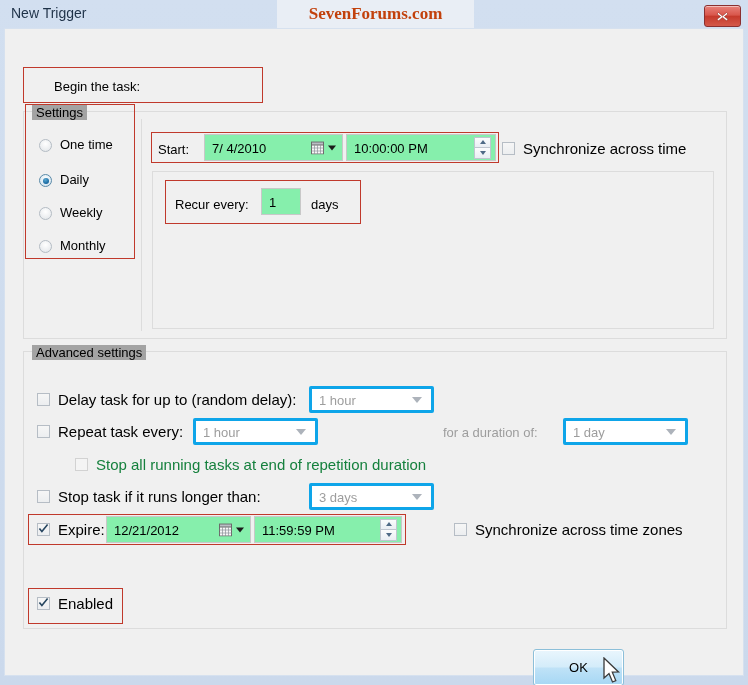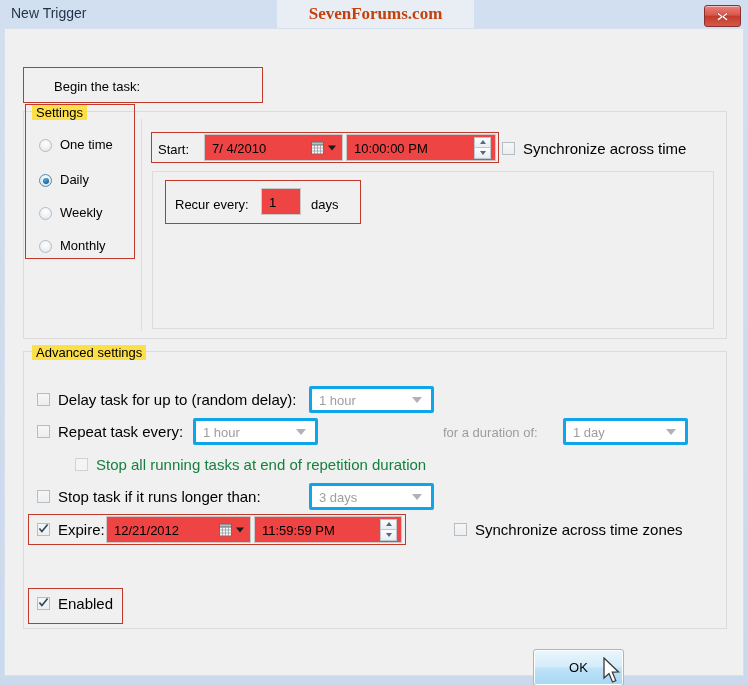--- a/index.html
+++ b/index.html
@@ -58,21 +58,21 @@
   }
   
   .groupbox{
     position:absolute;
     border:1px solid #dcdcdc;
     box-sizing:border-box;
     background:transparent;
   }
   .grouplabel{
     position:absolute;
-    background:#fde047;
+    background:#a3a3a3;
     padding:0 4px;
     font-size:13px;
     color:#000;
     white-space:nowrap;
   }
   
   .lbl{position:absolute;white-space:nowrap;font-size:13px;line-height:15px;}
   .lbl.dim{color:#9d9d9d;}
   .combo{
     position:absolute;box-sizing:border-box;
@@ -100,21 +100,21 @@
   }
   
   #begin-plate{
     position:absolute;left:0;top:0;width:130px;height:100%;
     background:linear-gradient(180deg,#eeeeee 0%,#e3e3e3 48%,#d9d9d9 52%,#e6e6e6 100%);
     border:1px solid #9aa0a6;
     box-sizing:border-box;
   }
   .textbox{
     position:absolute;box-sizing:border-box;
-    background:#ef4444;border:1px solid #c8c8c8;
+    background:#86efac;border:1px solid #c8c8c8;
   }
   .textbox .tval{
     position:absolute;left:7px;top:50%;transform:translateY(-50%);
     font-size:13px;white-space:nowrap;
   }
   .cal-ico{
     position:absolute;right:18px;top:50%;transform:translateY(-50%);
     width:13px;height:13px;
   }
   .cal-arrow{

